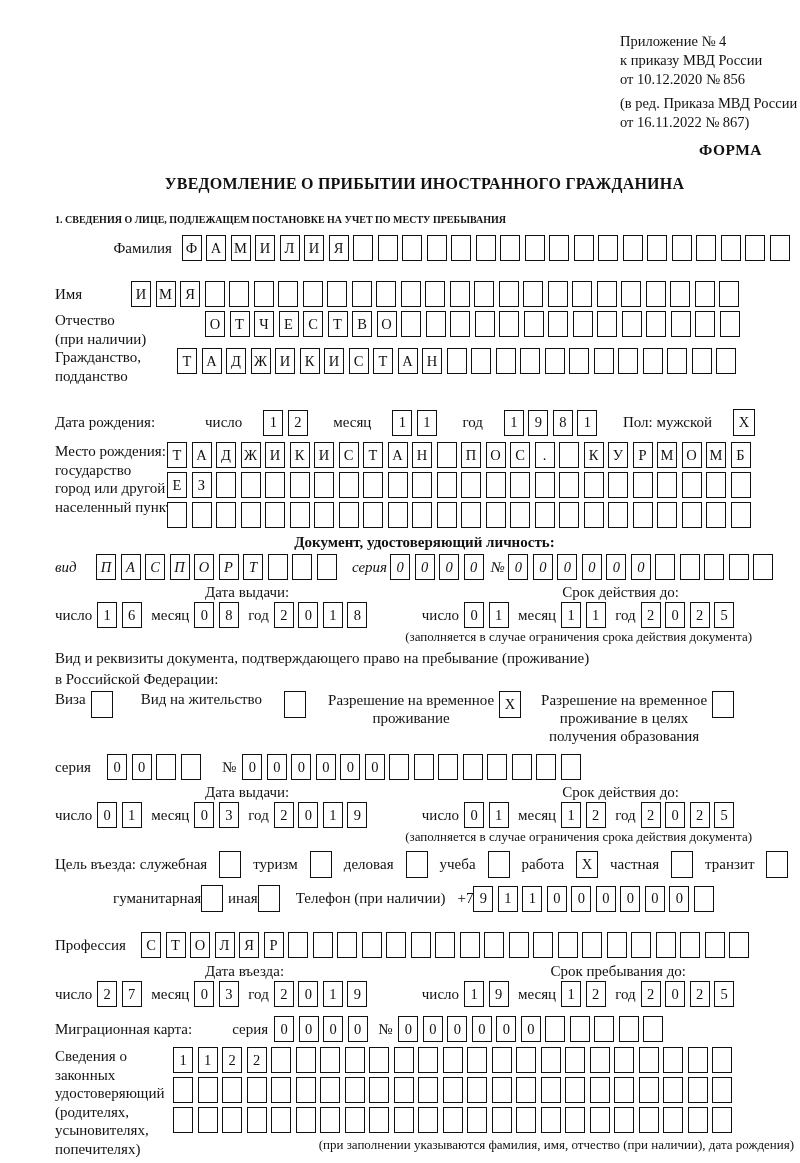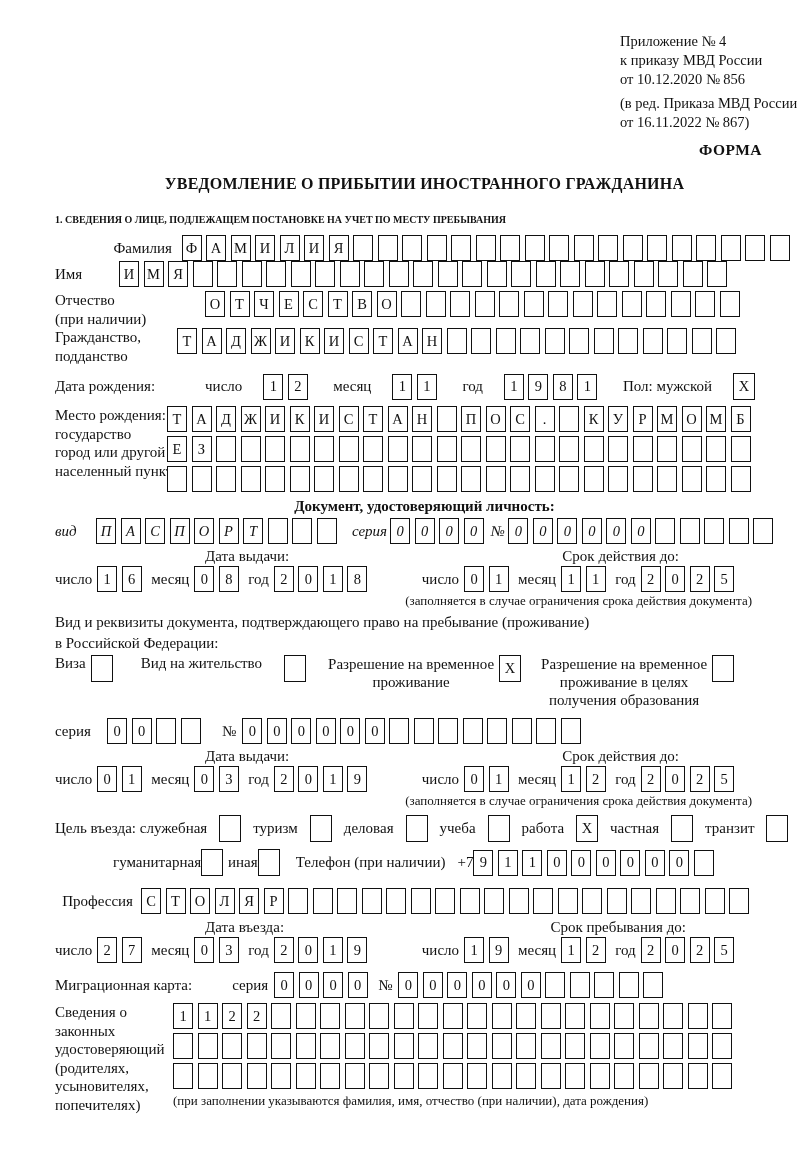--- a/index.html
+++ b/index.html
@@ -27,21 +27,21 @@
   .box,.chk{
     flex:none;box-sizing:content-box;
     width:18px;height:24px;border:1.5px solid #111;margin-right:4.5px;
     display:flex;align-items:center;justify-content:center;
     font-size:14.5px;background:#fff;
   }
   .chk{width:20px;height:25px;margin-right:0;}
   .gapseg{flex:none;}
   .centerline{text-align:center;font-weight:bold;margin-top:2px;}
   .textline{margin-top:5px;}
-  .footer{font-size:13px;text-align:left;margin-top:3px;}
+  .footer{font-size:13px;text-align:right;margin-top:3px;}
 </style>
 </head>
 <body>
 
 <div class="page">
   <div class="hdr">
     <div>Приложение № 4</div>
     <div>к приказу МВД России</div>
     <div>от 10.12.2020 № 856</div>
     <div class="sub">(в ред. Приказа МВД России</div>
@@ -76,21 +76,21 @@
           <div class="box"></div>
           <div class="box"></div>
           <div class="box"></div>
           <div class="box"></div>
           <div class="box"></div>
           <div class="box"></div>
           <div class="box"></div>
           <div class="box"></div>
         </div>
       </div>
-      <div class="frow" style="gap: 4px; margin-top: 0;">
+      <div class="frow" style="gap: 16px; margin-top: 20px;">
         <div class="lab" style="width: 60px;">Имя</div>
         <div class="boxrow">
           <div class="box">И</div>
           <div class="box">М</div>
           <div class="box">Я</div>
           <div class="box"></div>
           <div class="box"></div>
           <div class="box"></div>
           <div class="box"></div>
           <div class="box"></div>
@@ -171,21 +171,21 @@
             <div class="box"></div>
             <div class="box"></div>
             <div class="box"></div>
             <div class="box"></div>
             <div class="box"></div>
             <div class="box"></div>
             <div class="box"></div>
           </div>
         </div>
       </div>
-      <div class="frow" style="gap: 21px; margin-top: 8px;">
+      <div class="frow" style="gap: 21px; margin-top: 24px;">
         <div class="lab">Дата рождения:</div>
         <div class="gapseg" style="width: 8px;"></div>
         <div class="lab">число</div>
         <div class="boxrow">
           <div class="box">1</div>
           <div class="box">2</div>
         </div>
         <div class="lab">месяц</div>
         <div class="boxrow">
           <div class="box">1</div>
@@ -511,21 +511,21 @@
           <div class="box">1</div>
           <div class="box">0</div>
           <div class="box">0</div>
           <div class="box">0</div>
           <div class="box">0</div>
           <div class="box">0</div>
           <div class="box">0</div>
           <div class="box"></div>
         </div>
       </div>
-      <div class="frow" style="gap: 8px; margin-top: 12px; text-align: right;">
+      <div class="frow" style="gap: 8px; margin-top: 20px;">
         <div class="lab" style="width: 78px;">Профессия</div>
         <div class="boxrow">
           <div class="box">С</div>
           <div class="box">Т</div>
           <div class="box">О</div>
           <div class="box">Л</div>
           <div class="box">Я</div>
           <div class="box">Р</div>
           <div class="box"></div>
           <div class="box"></div>

